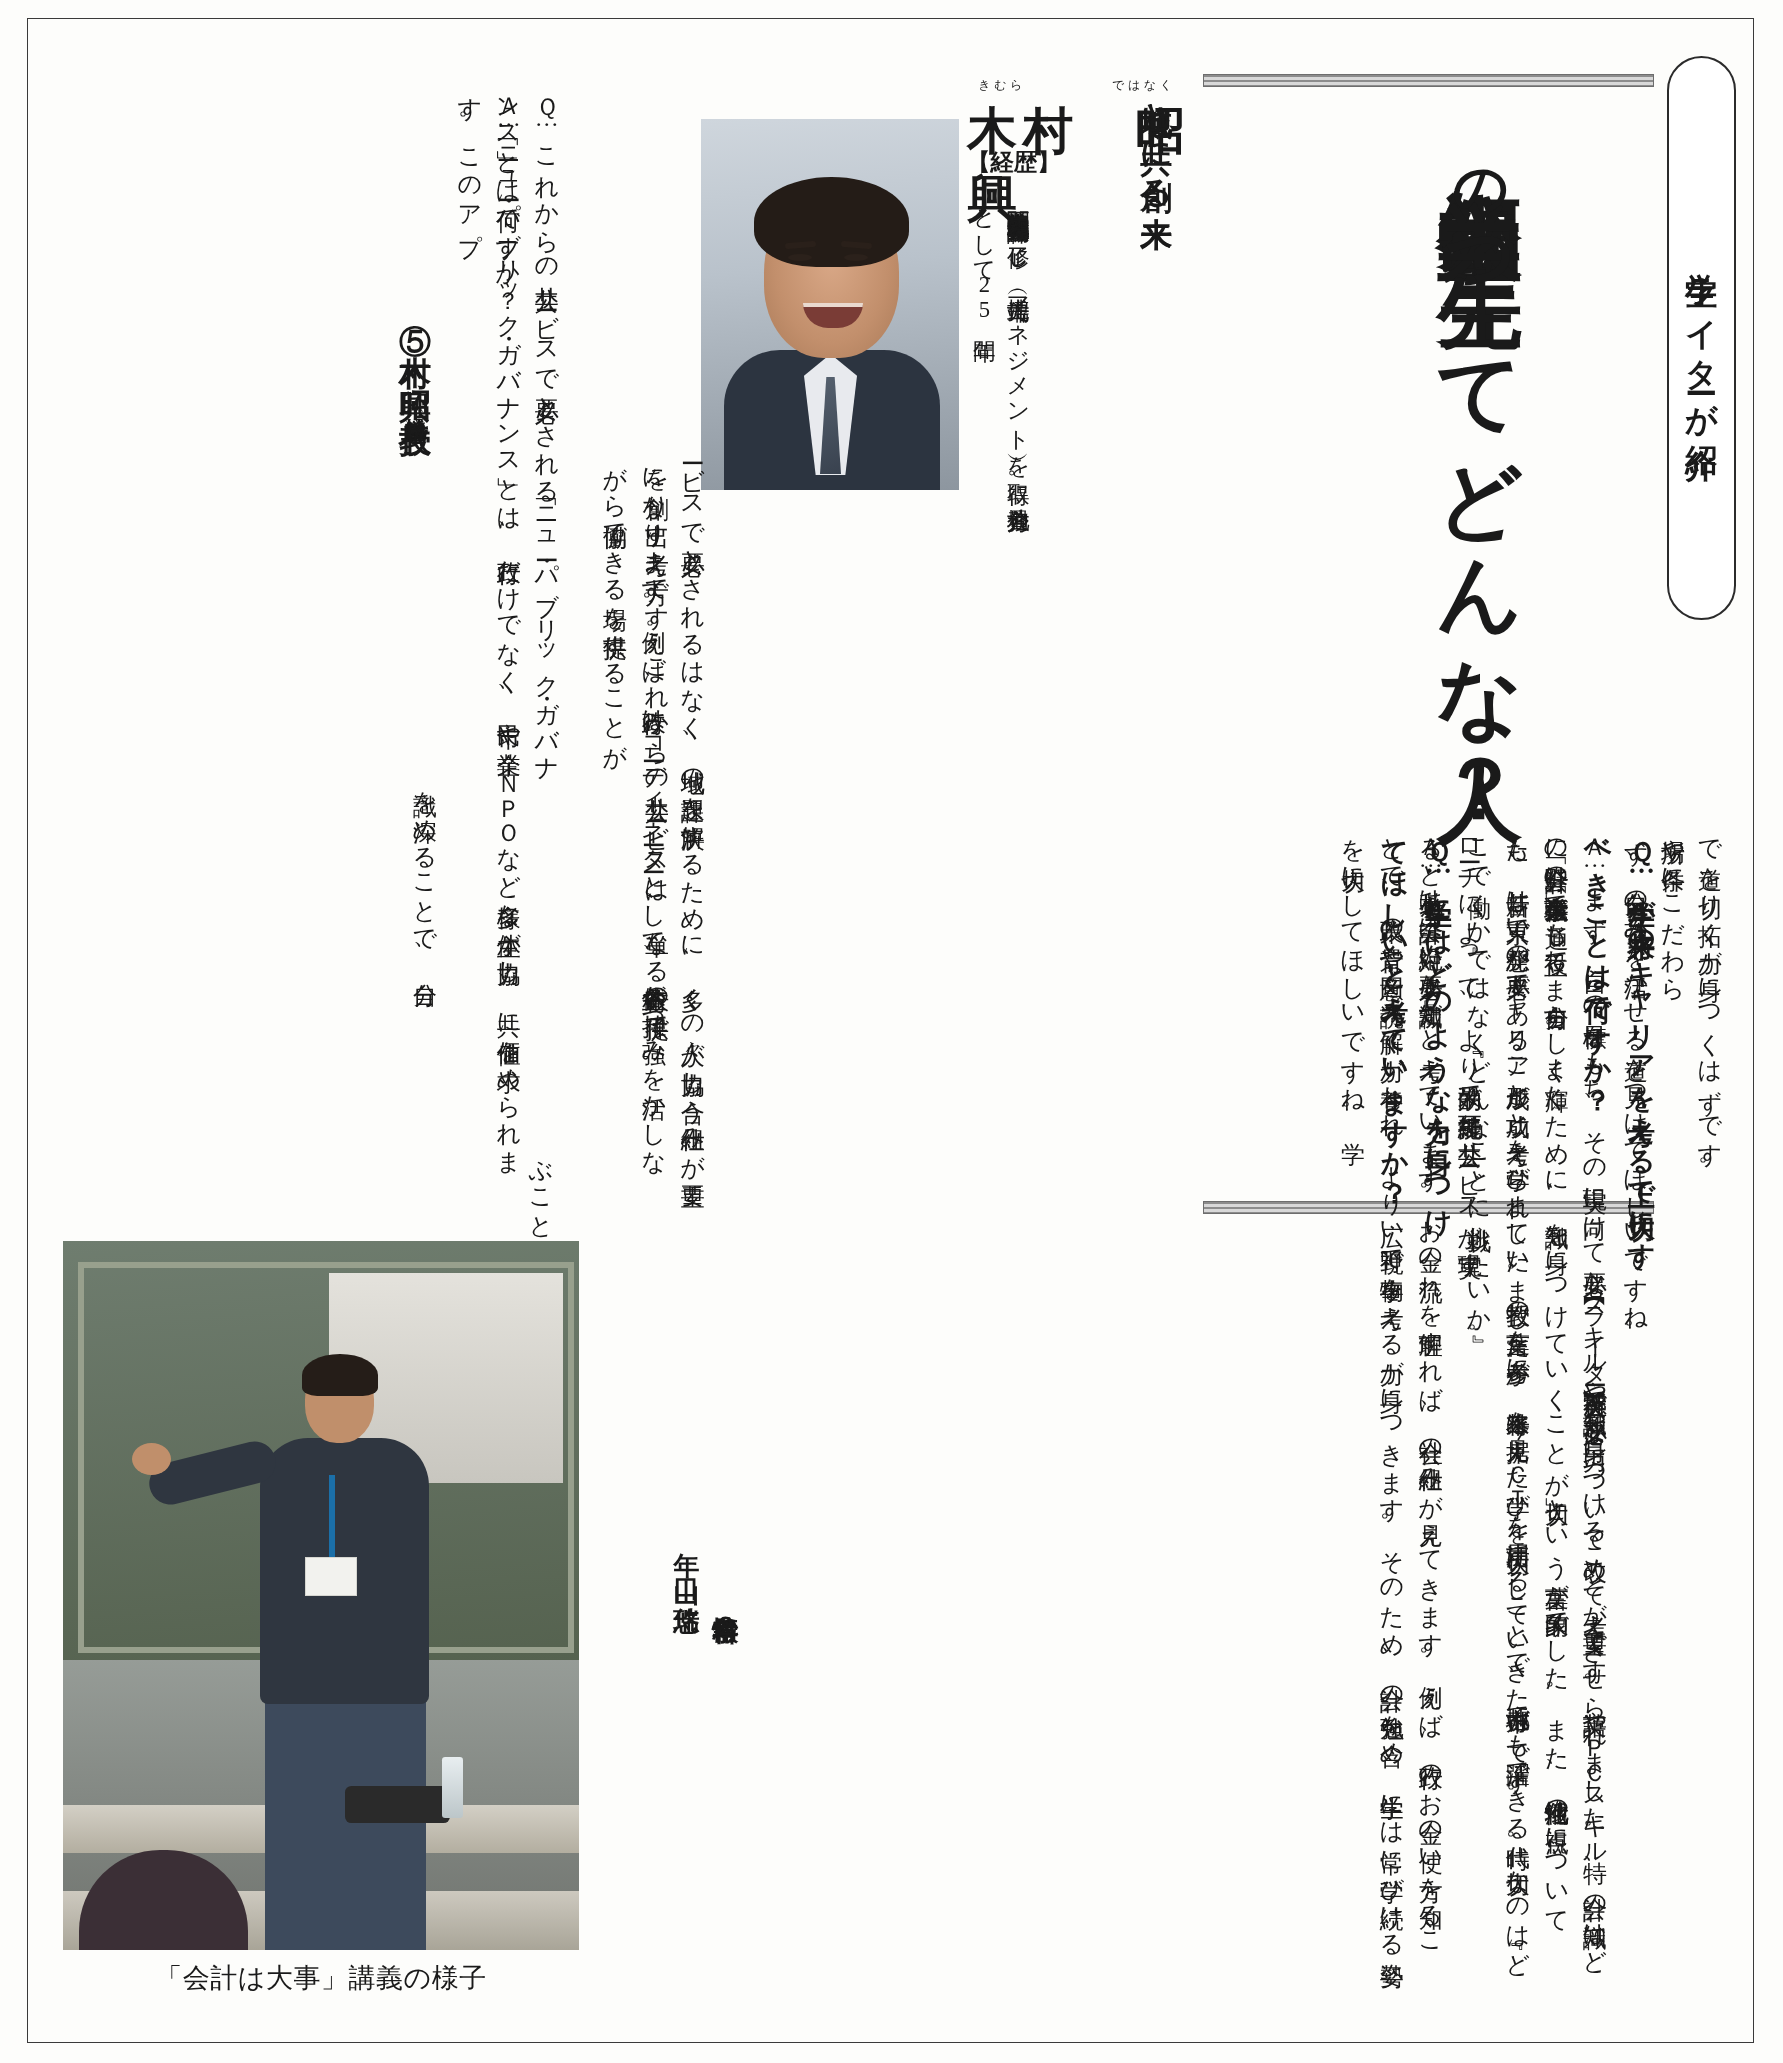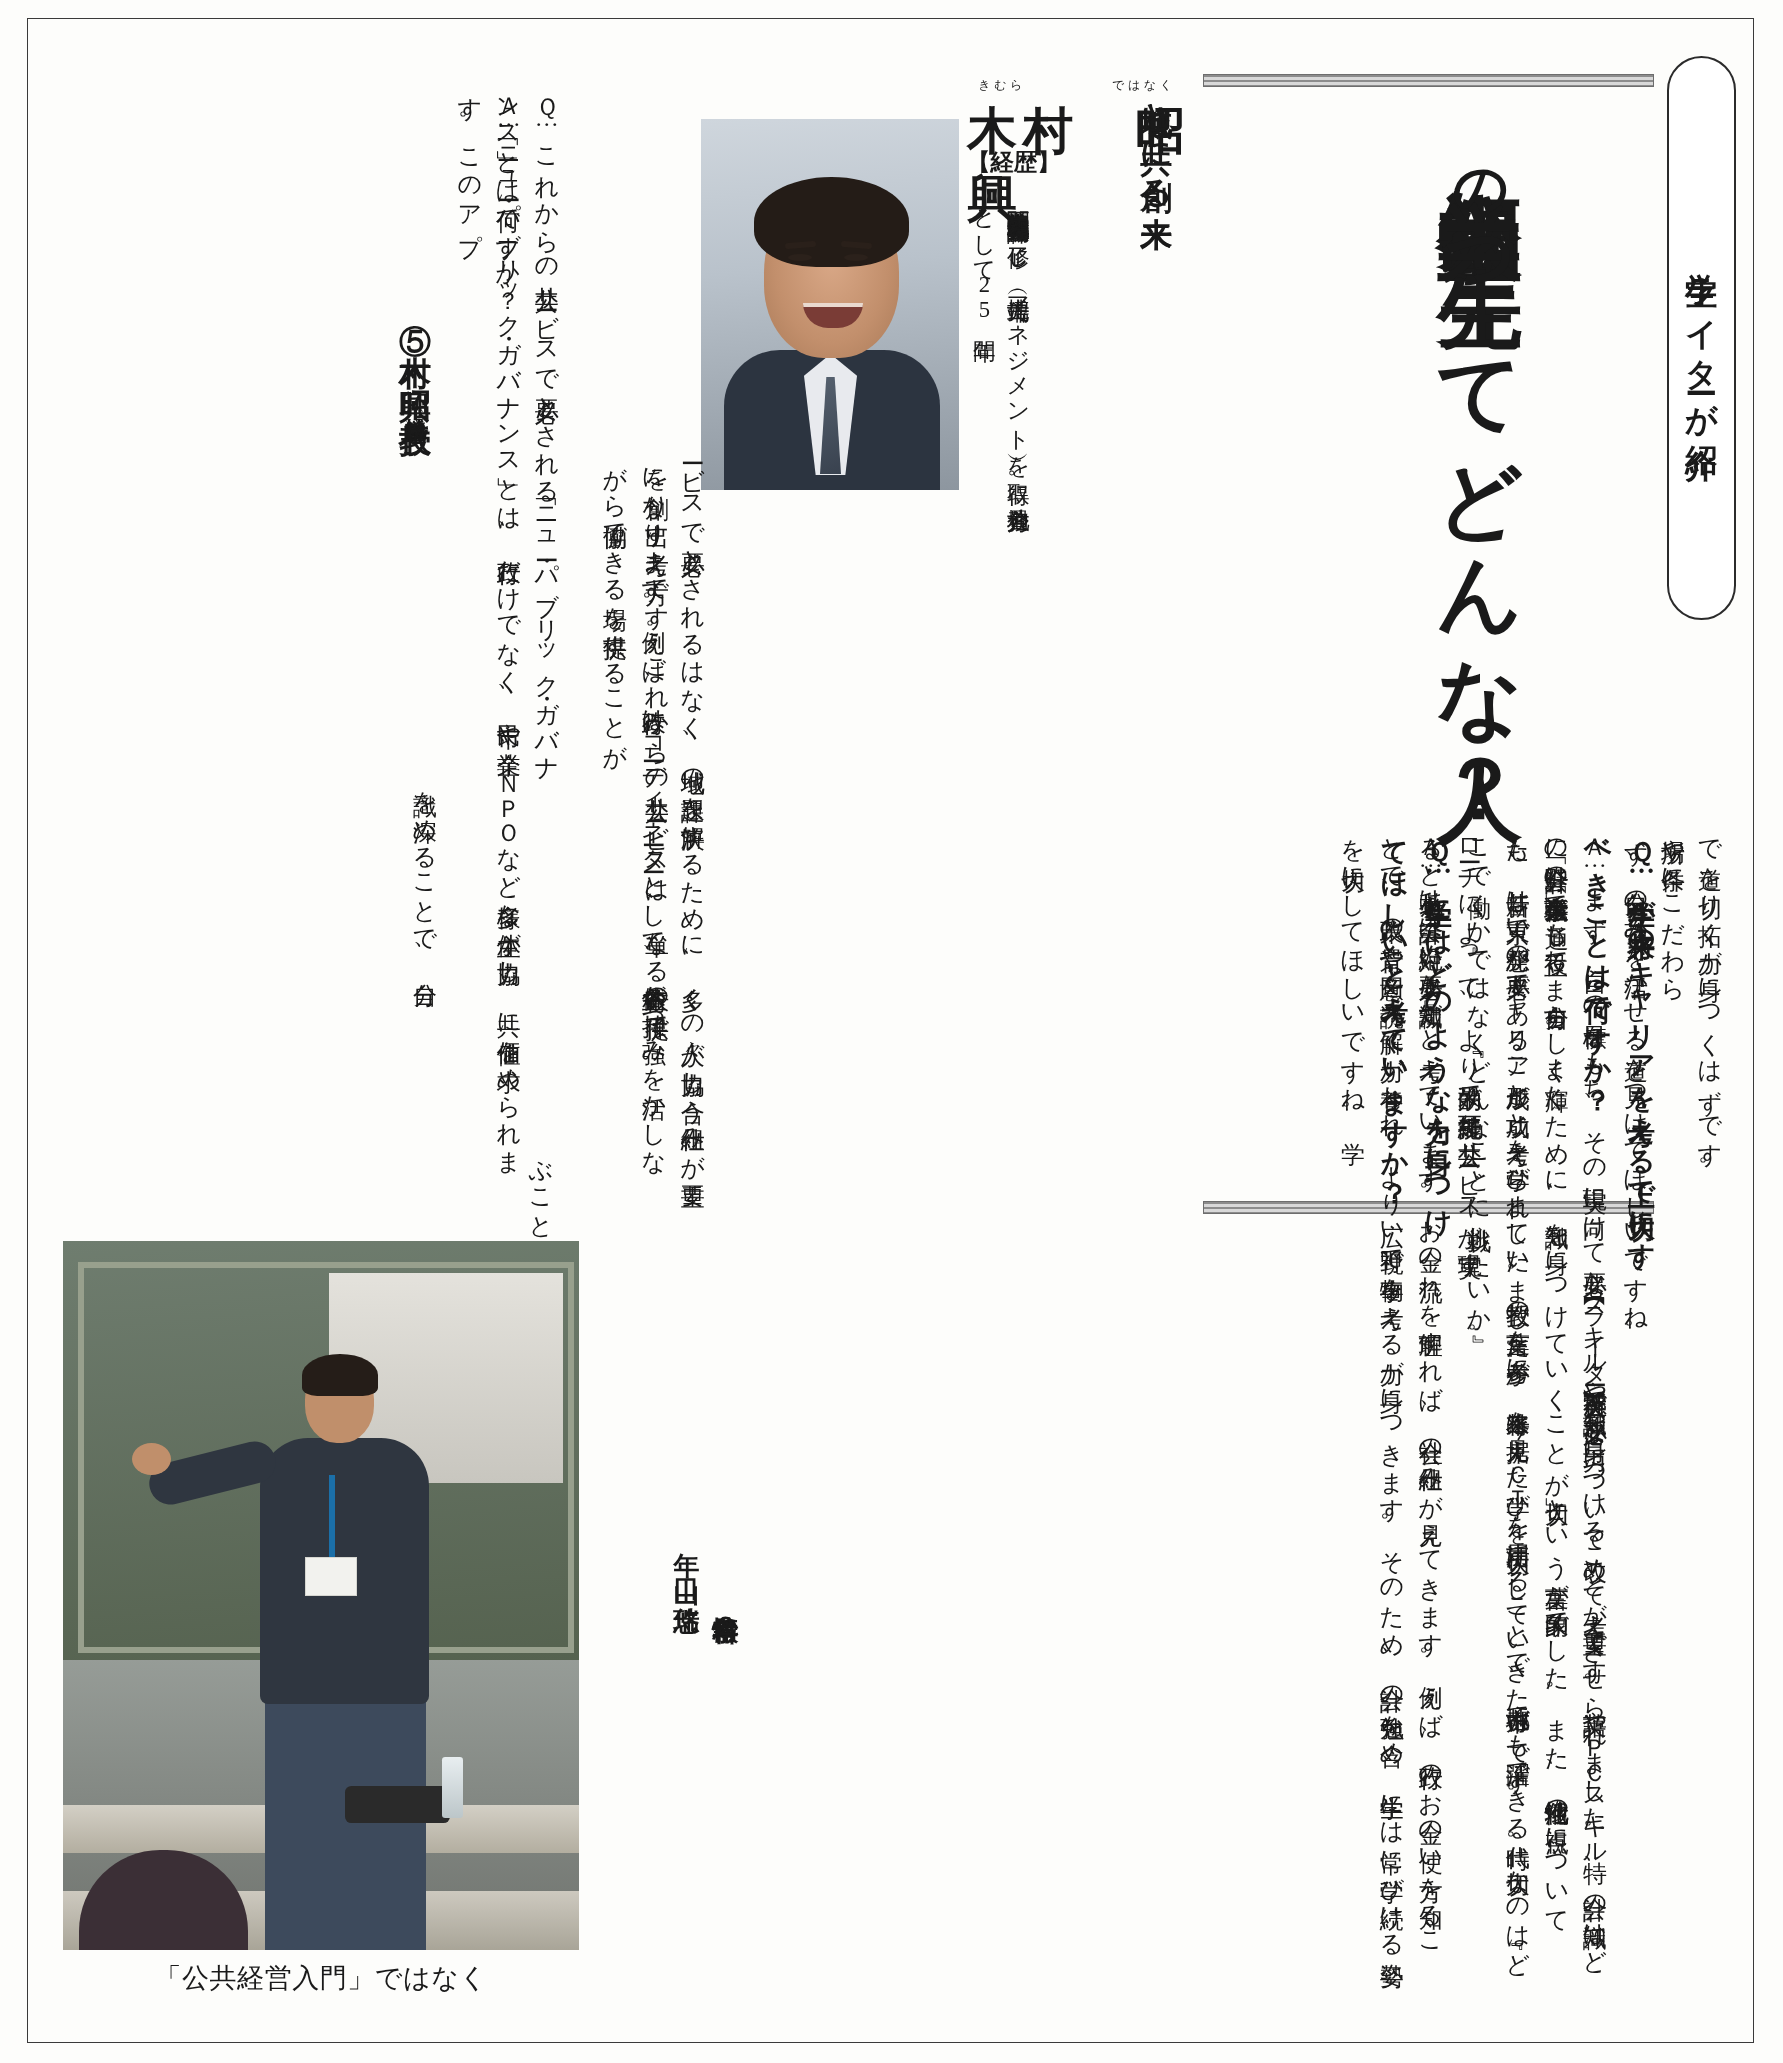--- a/index.html
+++ b/index.html
@@ -489,15 +489,15 @@
     <div class="lec-arm"></div>
     <div class="lec-hand"></div>
     <div class="lec-person-head"></div>
     <div class="lec-person-hair"></div>
     <div class="lec-lanyard"></div>
     <div class="lec-badge"></div>
     <div class="lec-bag"></div>
     <div class="lec-bottle"></div>
     <div class="lec-student"></div>
   </div>
-  <div class="caption">「公共経営入門」ではなく</div>
+  <div class="caption">「会計は大事」講義の様子</div>
 </div>
 
 
 </body></html>

